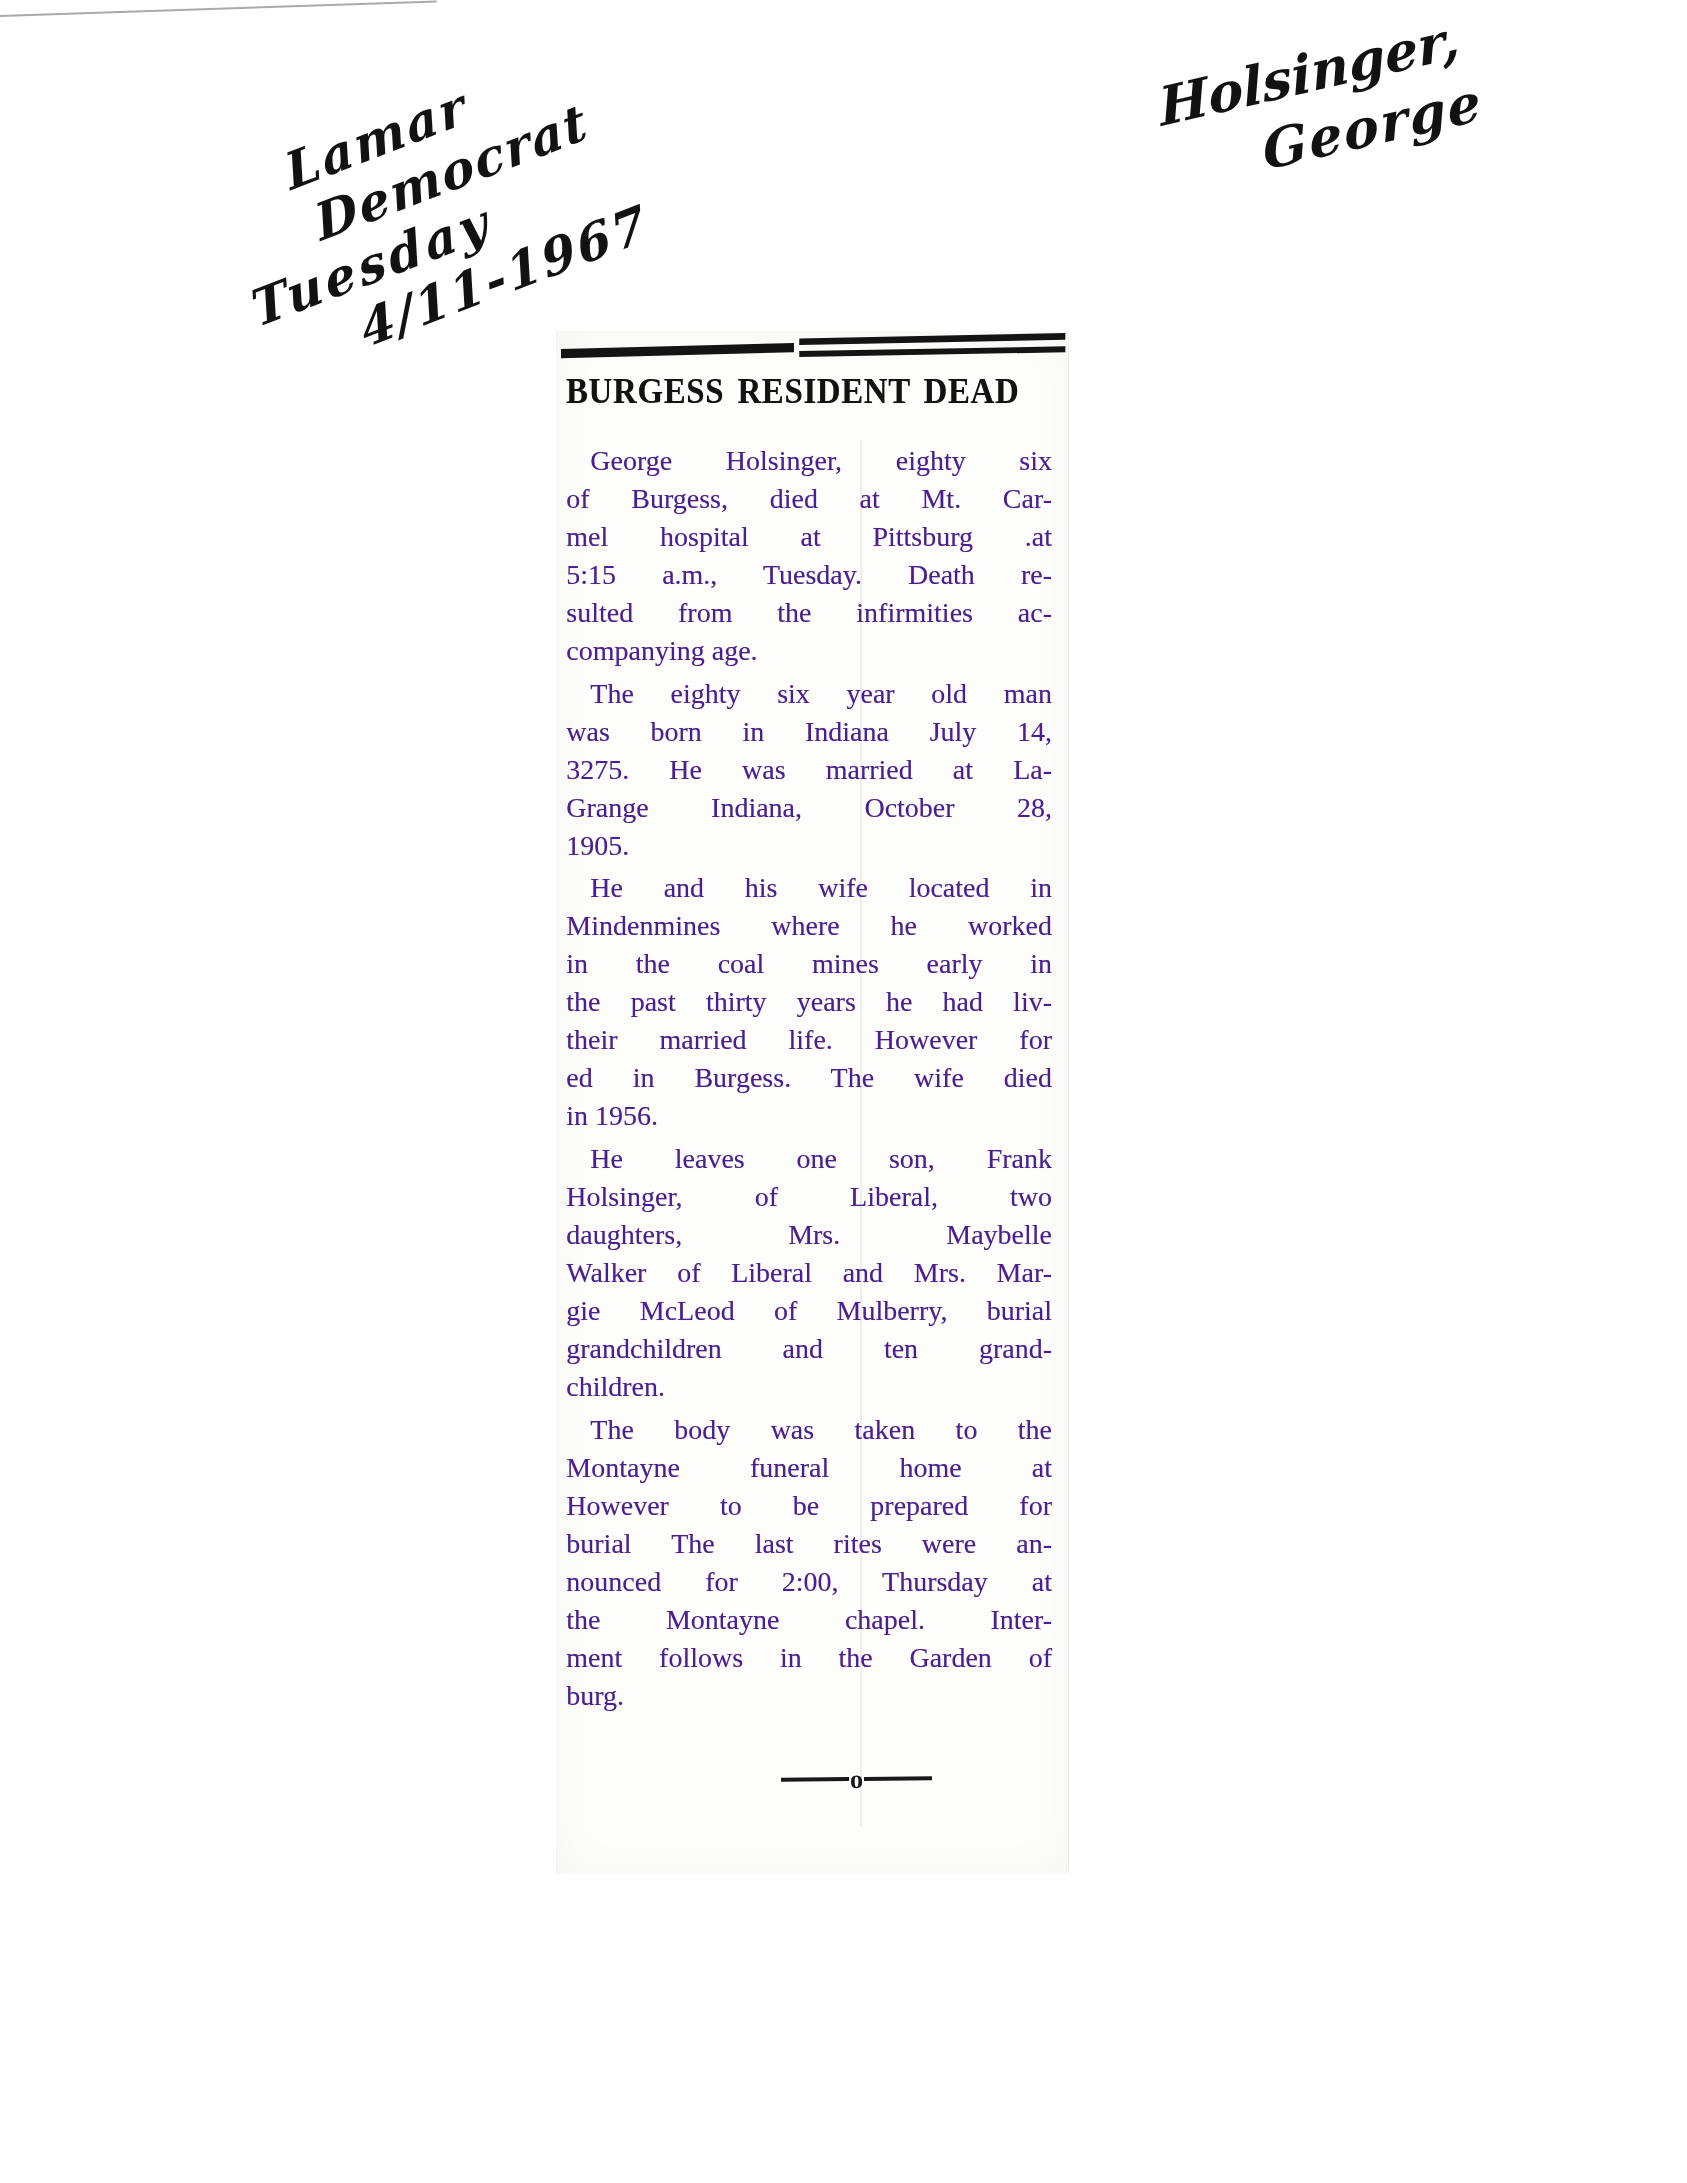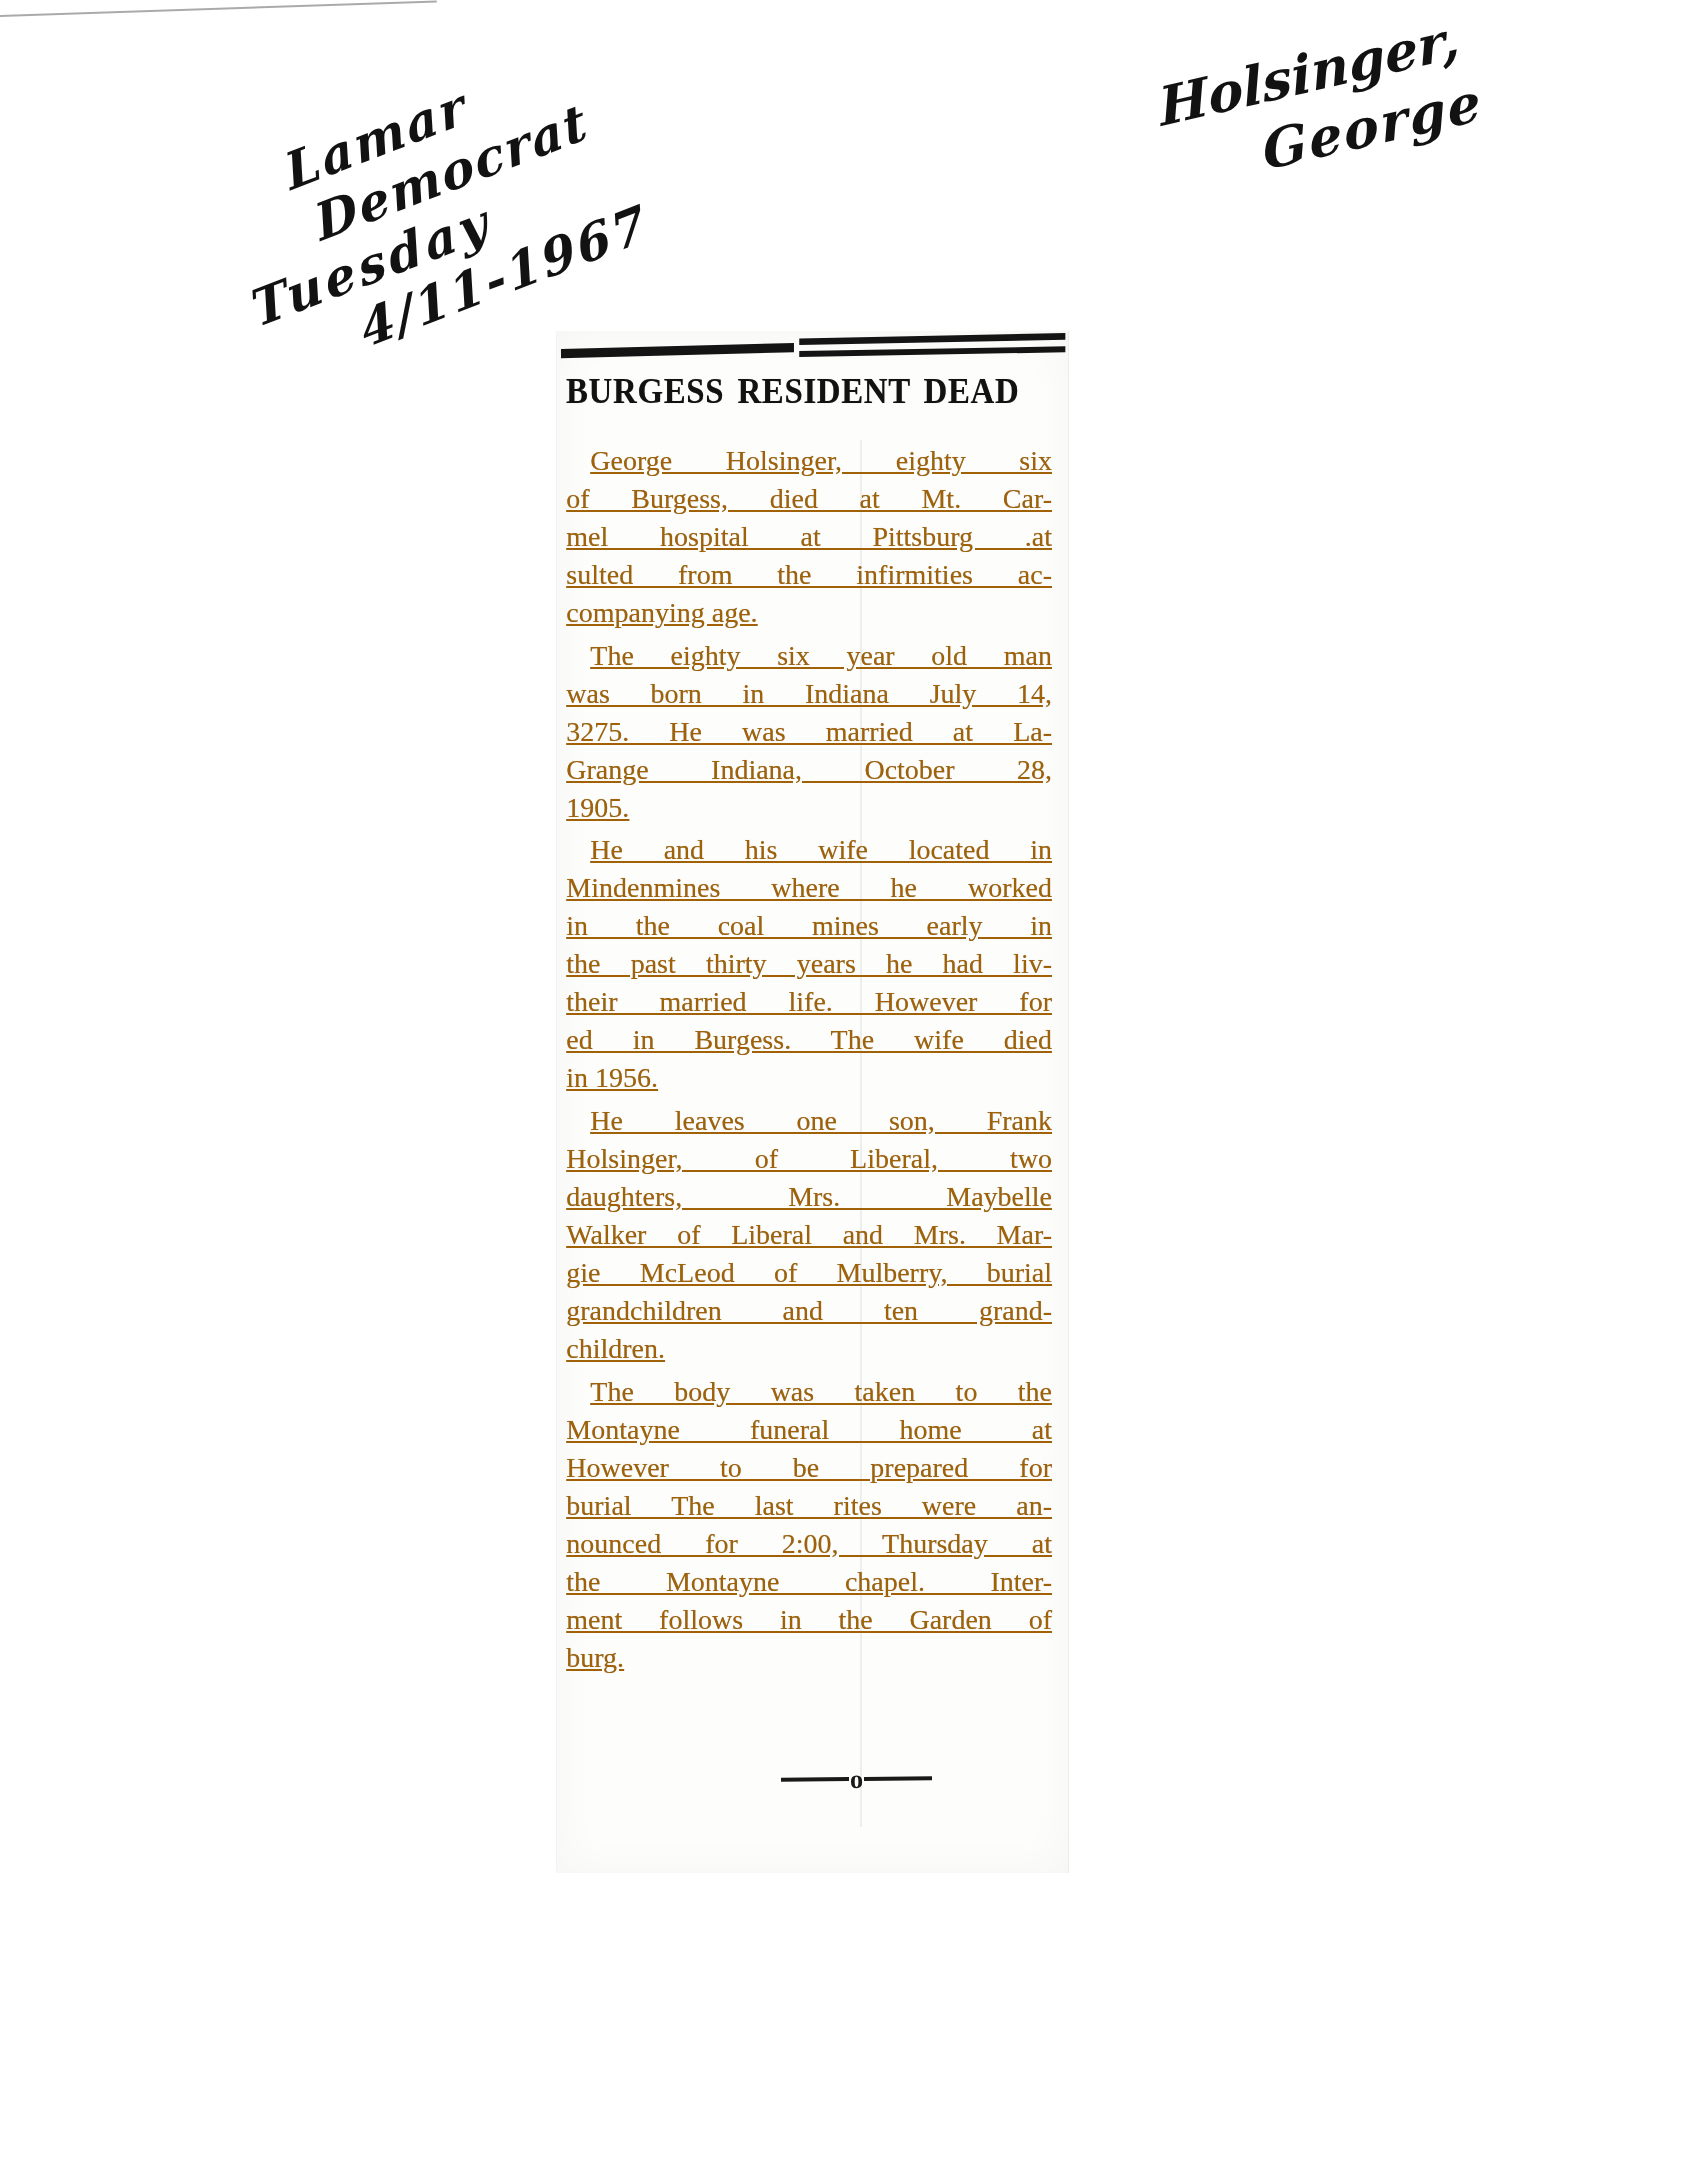--- a/index.html
+++ b/index.html
@@ -63,23 +63,22 @@
     word-spacing:4.6px;
     color:#121212;
     transform:scaleX(0.94);
     transform-origin:left center;
     white-space:nowrap;
     text-shadow:0 0 0.7px rgba(0,0,0,0.45);
   }
   .article{
     margin:30px 16px 0 9.3px;
     font-size:28px; line-height:38px;
-    color:#a16207;
+    color:#4c1d95;
     text-shadow:0 0 0.7px rgba(0,0,0,0.35);
-    text-decoration:underline;
   }
   .para{ margin:0 0 4.6px 0; }
   .line{
     text-align:justify;
     text-align-last:justify;
     white-space:nowrap;
   }
   .line.firstline{ padding-left:24px; }
   .line.lastline{ text-align-last:left; white-space:normal; }
 
@@ -121,20 +120,21 @@
     <polygon points="366,30 768,23 768,32 366,39" fill="#141414"></polygon>
   </svg>
 
   <div class="headline">BURGESS RESIDENT DEAD</div>
 
   <div class="article" id="article-body">
       <div class="para">
         <div class="line firstline">George Holsinger, eighty six</div>
         <div class="line">of Burgess, died at Mt. Car-</div>
         <div class="line">mel hospital at Pittsburg .at</div>
+        <div class="line">5:15 a.m., Tuesday. Death re-</div>
         <div class="line">sulted from the infirmities ac-</div>
         <div class="line lastline">companying age.</div>
       </div>
       <div class="para">
         <div class="line firstline">The eighty six year old man</div>
         <div class="line">was born in Indiana July 14,</div>
         <div class="line">3275. He was married at La-</div>
         <div class="line">Grange Indiana, October 28,</div>
         <div class="line lastline">1905.</div>
       </div>

